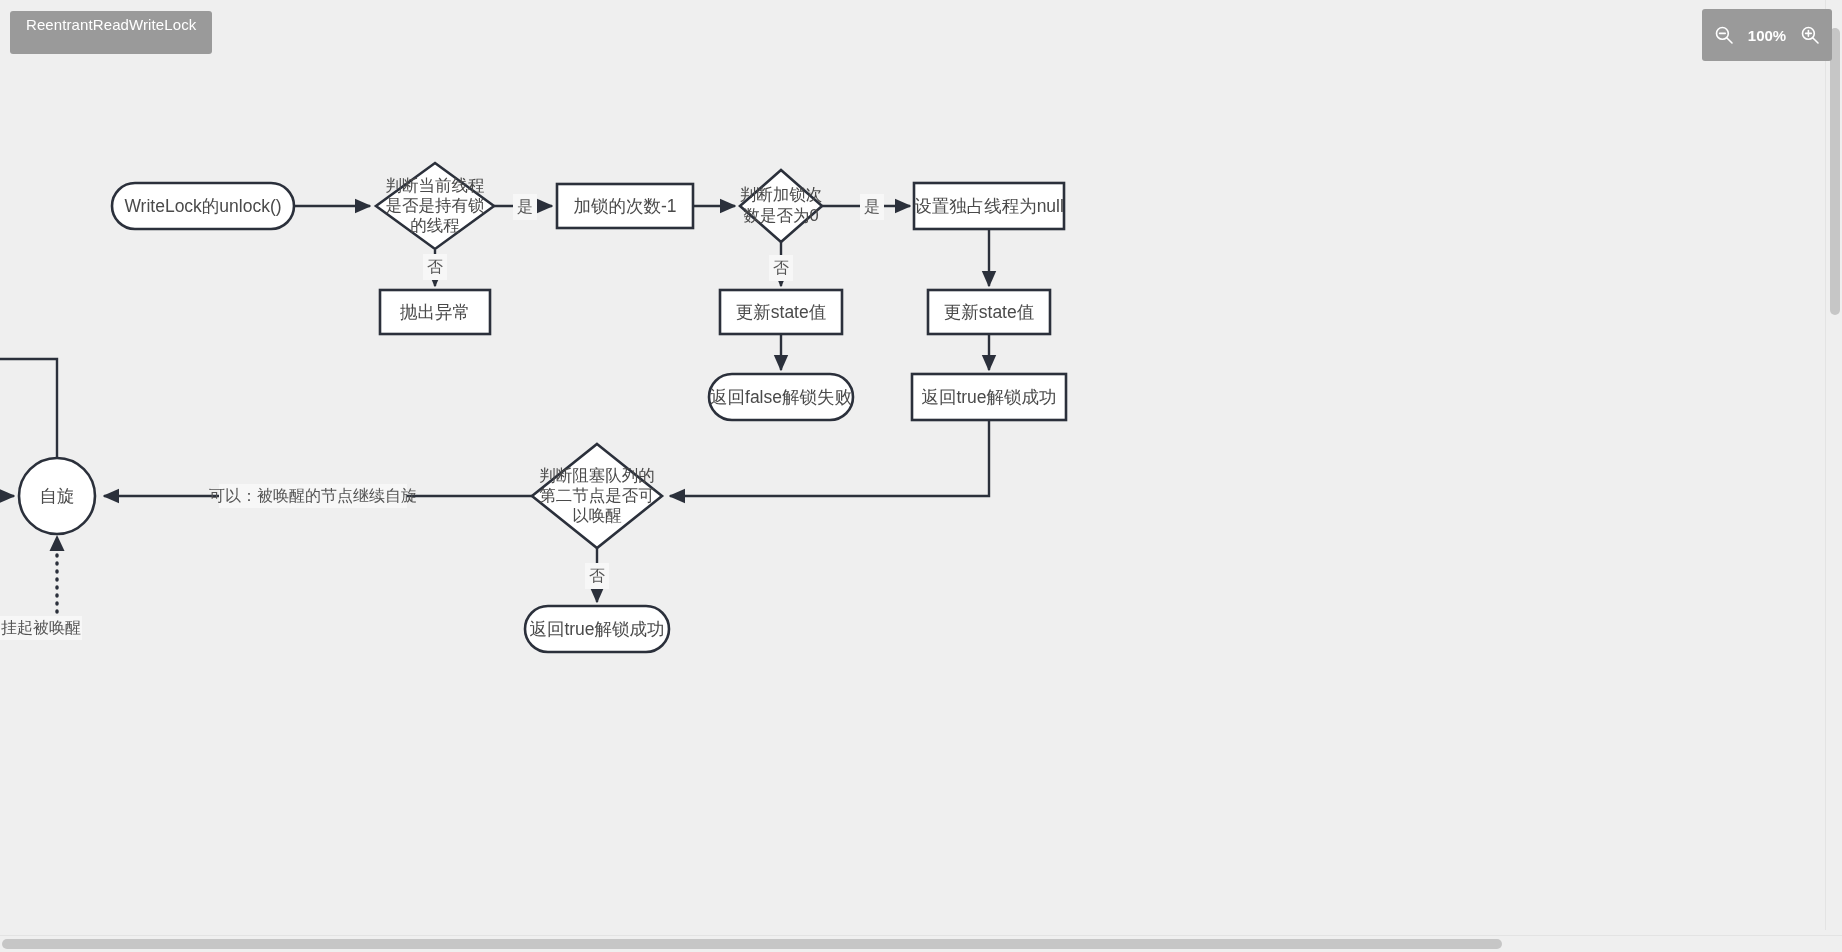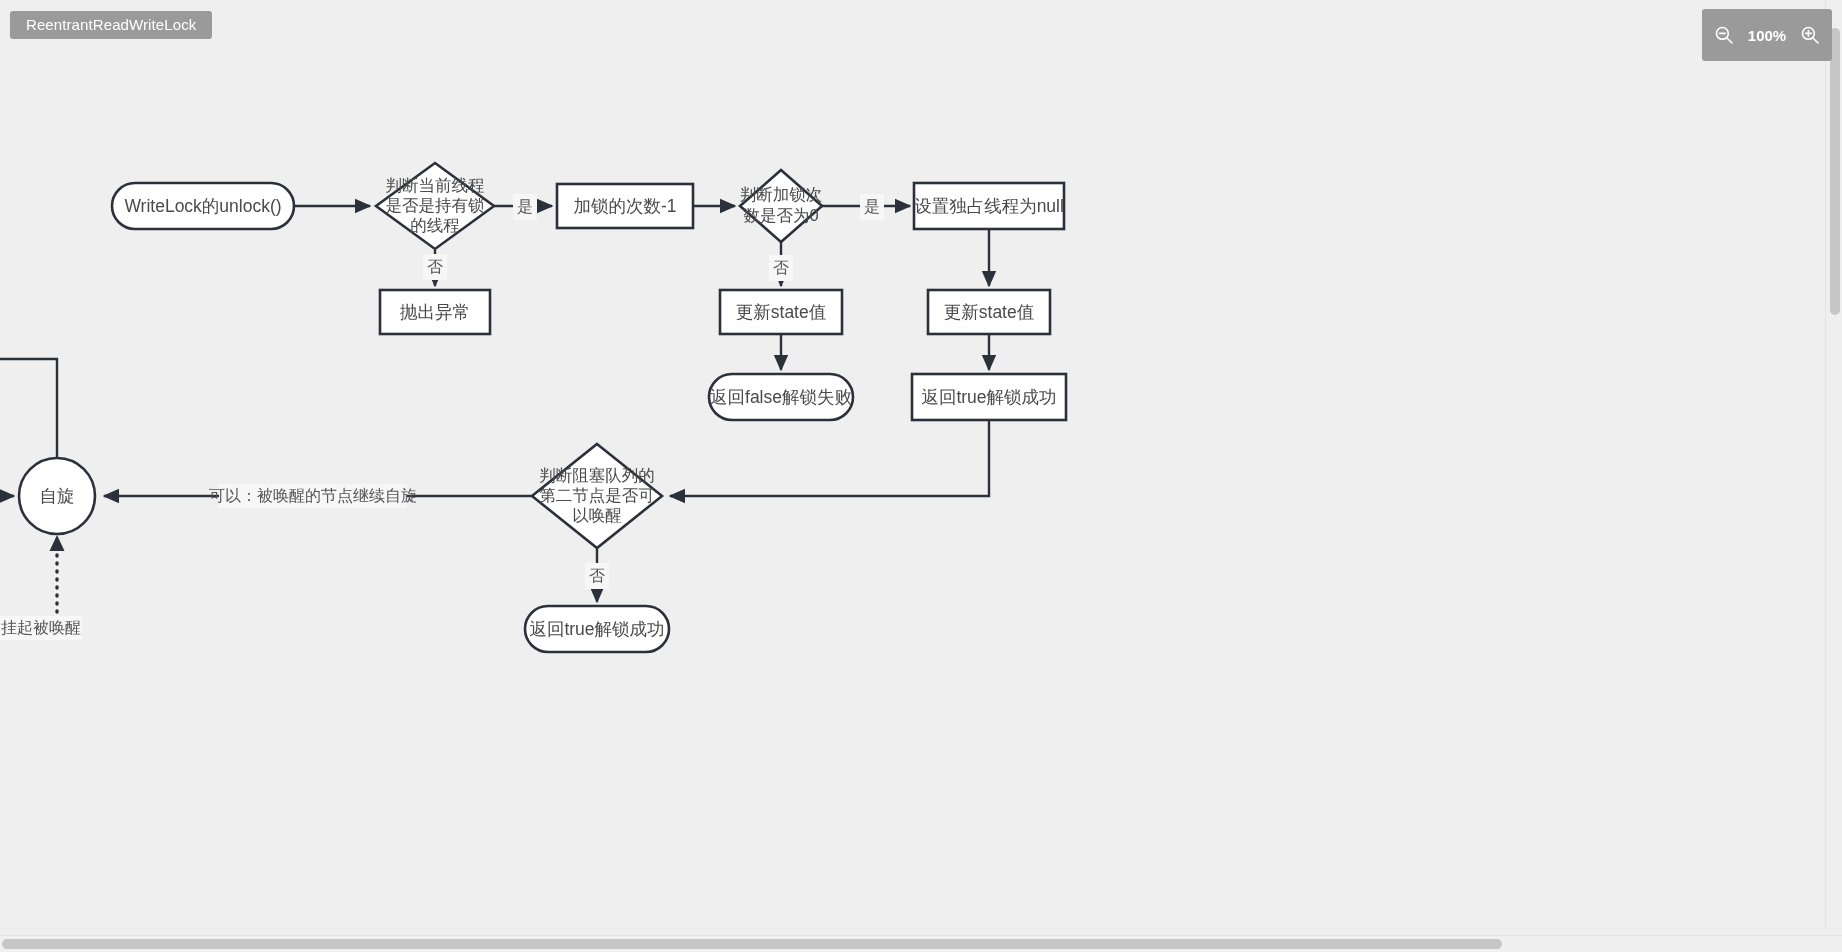--- a/index.html
+++ b/index.html
@@ -15,21 +15,21 @@
     position: relative;
     width: 1842px;
     height: 952px;
     background: #efefef;
   }
   
   #title-chip {
     position: absolute;
     left: 10px;
     top: 11px;
-    height: 28px;
+    height: 43px;
     line-height: 28px;
     padding: 0 16px;
     background: #9a9a9a;
     color: #ffffff;
     font-size: 15px;
     border-radius: 3px;
     white-space: nowrap;
     letter-spacing: .1px;
     z-index: 20;
   }

